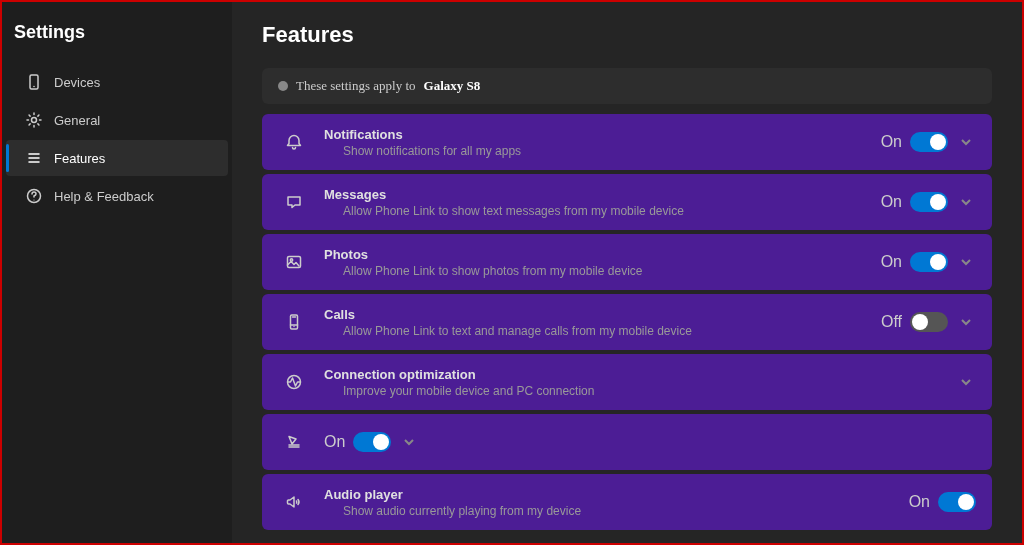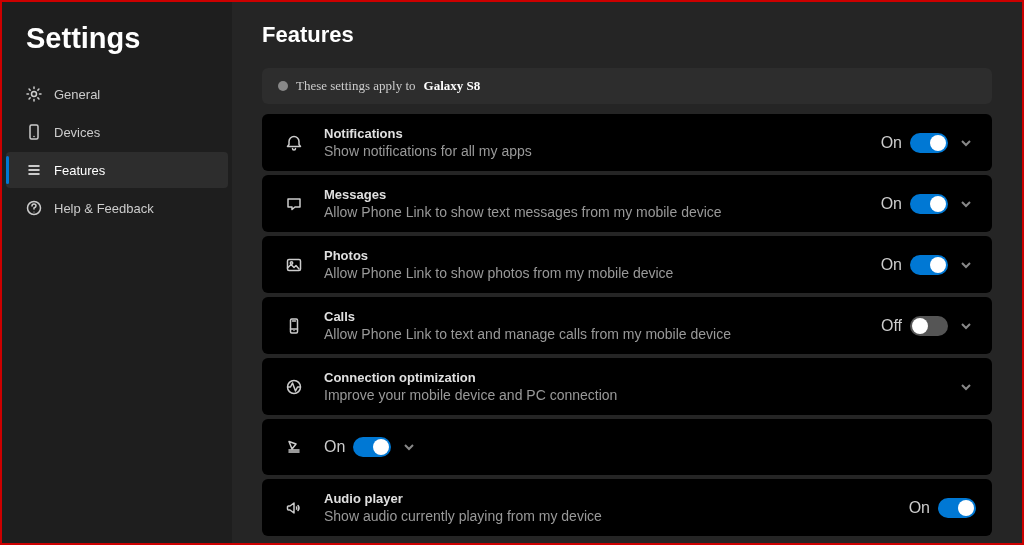--- a/index.html
+++ b/index.html
@@ -18,24 +18,24 @@
     
     .sidebar {
       width: 230px;
       min-width: 230px;
       background: #1e1e1e;
       padding: 20px 0;
       display: flex;
       flex-direction: column;
     }
     .sidebar-title {
-      font-size: 29px;
+      font-size: 18px;
       font-weight: 600;
       color: #ffffff;
-      padding: 0 20px 20px 24px;
+      padding: 0 20px 20px 12px;
     }
     .sidebar-item {
       display: flex;
       align-items: center;
       gap: 12px;
       padding: 10px 20px;
       cursor: pointer;
       color: #cccccc;
       position: relative;
       border-radius: 4px;
@@ -103,21 +103,21 @@
     }
     .device-name {
       font-weight: 700;
       color: #ffffff;
     }
 
     
     .feature-row {
       display: flex;
       align-items: center;
-      background: #000000;
+      background: #4c1d95;
       border-radius: 6px;
       padding: 12px 16px;
       margin-bottom: 4px;
       gap: 14px;
     }
     .feature-icon-wrap {
       width: 32px;
       height: 32px;
       display: flex;
       align-items: center;
@@ -128,22 +128,23 @@
     .feature-text {
       flex: 1;
     }
     .feature-title {
       font-size: 13px;
       font-weight: 600;
       color: #e0e0e0;
       margin-bottom: 2px;
     }
     .feature-desc {
-      font-size: 14px;
+      font-size: 12px;
       color: #999999;
+      margin-left: 19px;
     }
     .feature-right {
       display: flex;
       align-items: center;
       gap: 8px;
       flex-shrink: 0;
     }
     .on-label {
       font-size: 16px;
       color: #cccccc;
@@ -209,32 +210,32 @@
     }
   </style>
 </head>
 <body>
 
 <aside class="sidebar">
   <div class="sidebar-title">Settings</div>
 
   <div class="sidebar-item">
     <svg class="icon-svg" viewBox="0 0 16 16">
+      <rect x="4" y="1" width="8" height="14" rx="1.5"></rect>
+      <circle cx="8" cy="12.5" r="0.8" fill="currentColor" stroke="none"></circle>
+    </svg>
+    <span class="sidebar-item-label">Devices</span>
+  </div>
+
+  <div class="sidebar-item">
+    <svg class="icon-svg" viewBox="0 0 16 16">
       <circle cx="8" cy="8" r="2.5"></circle>
       <path d="M8 1v1.5M8 13.5V15M1 8h1.5M13.5 8H15M3.05 3.05l1.06 1.06M11.89 11.89l1.06 1.06M3.05 12.95l1.06-1.06M11.89 4.11l1.06-1.06" stroke-linecap="round"></path>
     </svg>
     <span class="sidebar-item-label">General</span>
-  </div>
-
-  <div class="sidebar-item">
-    <svg class="icon-svg" viewBox="0 0 16 16">
-      <rect x="4" y="1" width="8" height="14" rx="1.5"></rect>
-      <circle cx="8" cy="12.5" r="0.8" fill="currentColor" stroke="none"></circle>
-    </svg>
-    <span class="sidebar-item-label">Devices</span>
   </div>
 
   <div class="sidebar-item active">
     <svg class="icon-svg" viewBox="0 0 16 16">
       <line x1="3" y1="4" x2="13" y2="4" stroke-linecap="round"></line>
       <line x1="3" y1="8" x2="13" y2="8" stroke-linecap="round"></line>
       <line x1="3" y1="12" x2="13" y2="12" stroke-linecap="round"></line>
     </svg>
     <span class="sidebar-item-label">Features</span>
   </div>

